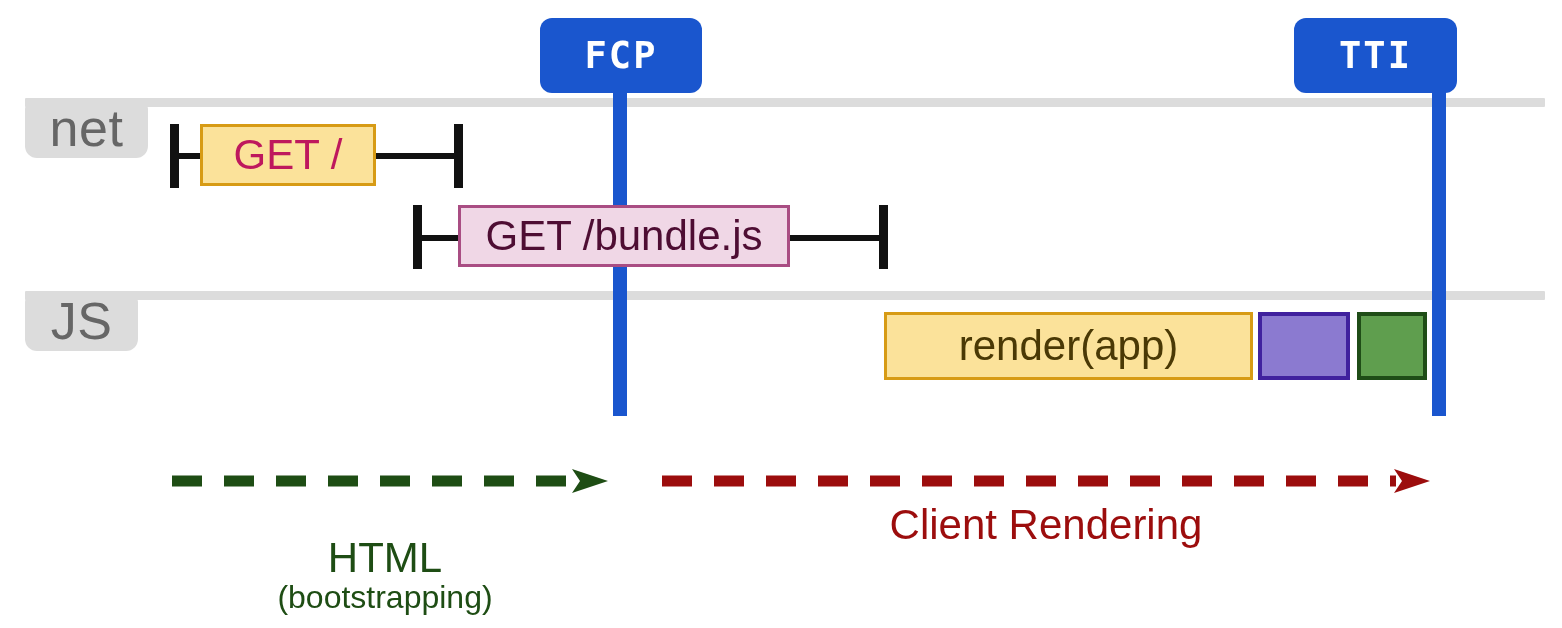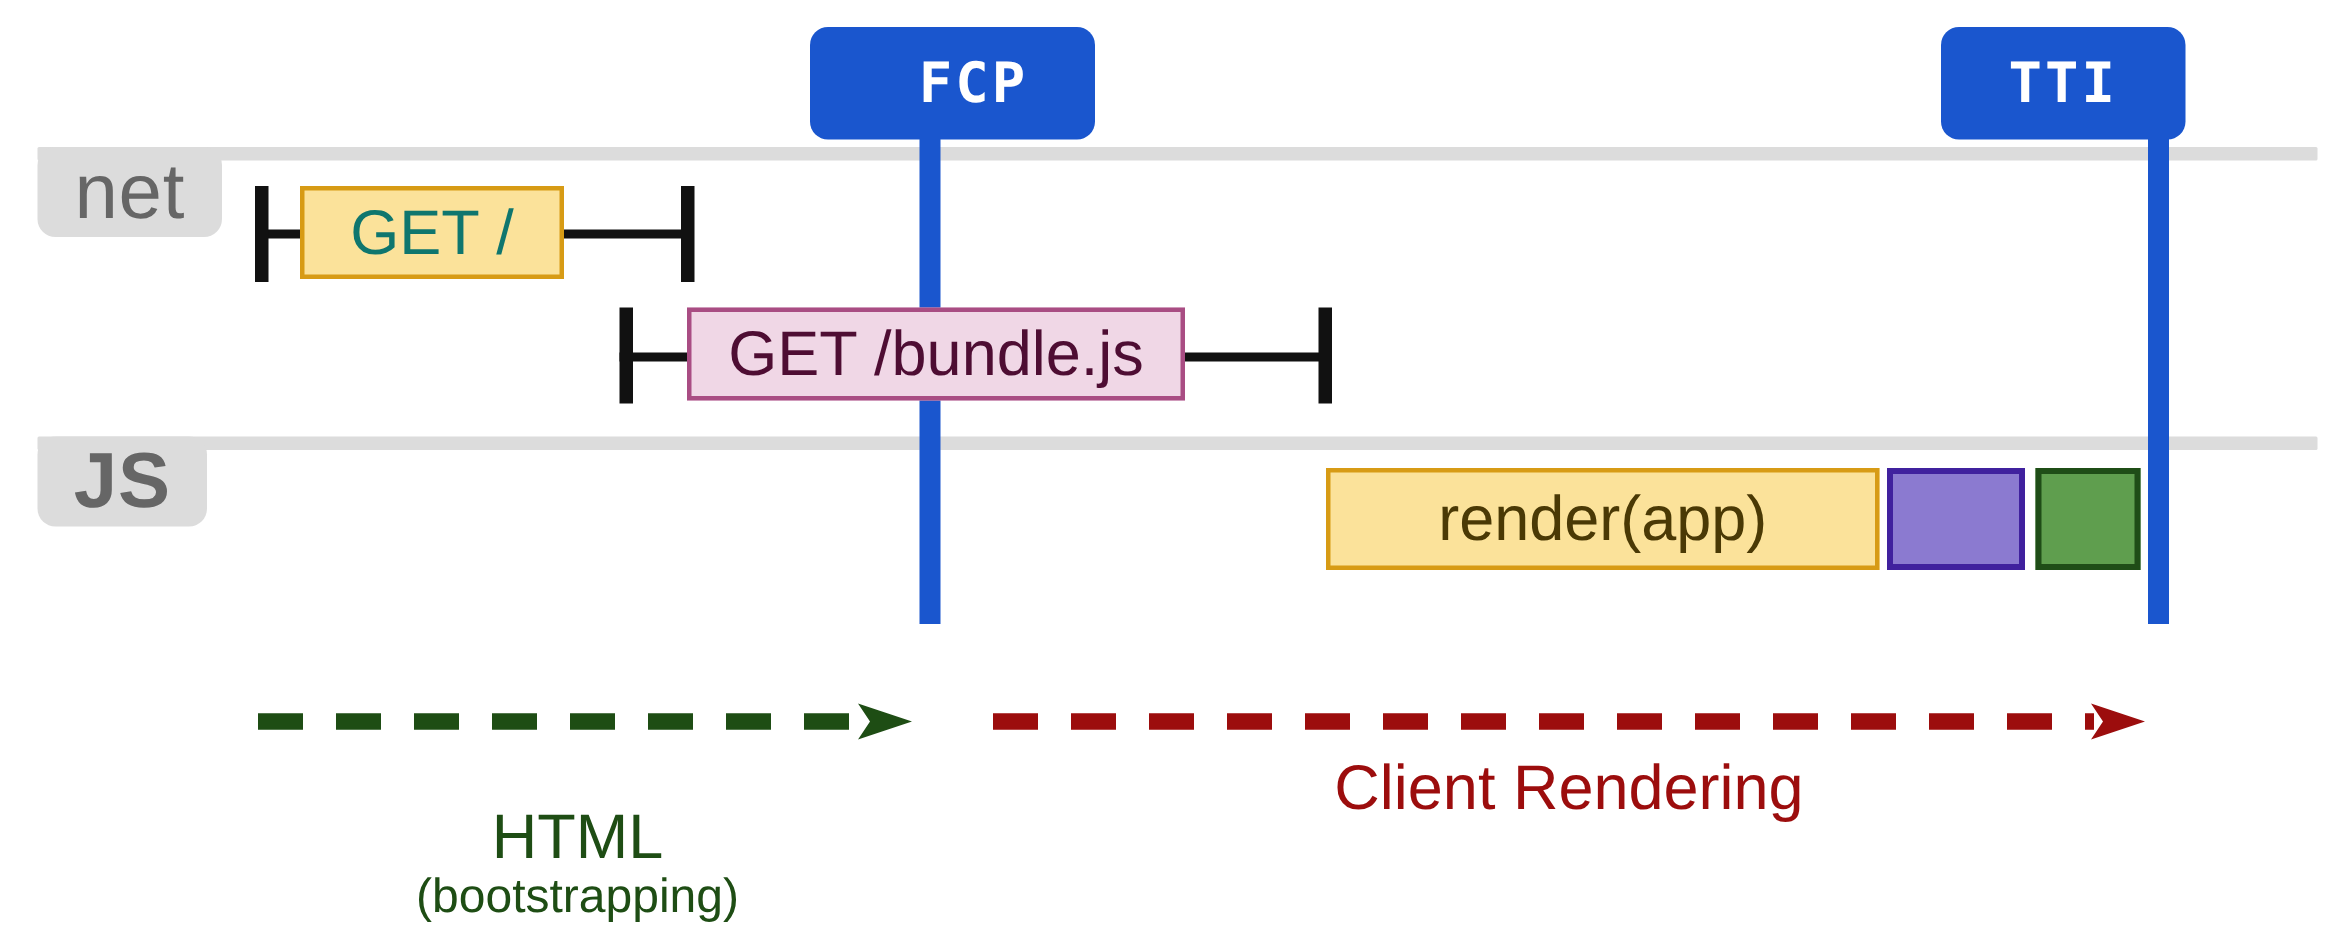--- a/index.html
+++ b/index.html
@@ -77,21 +77,21 @@
     box-sizing: border-box;
     display: flex;
     align-items: center;
     justify-content: center;
     font-size: 42px;
     white-space: nowrap;
   }
   .bar-net-html {
     background: #fbe29a;
     border: 3px solid #d79b15;
-    color: #0f766e;
+    color: #be185d;
   }
   .bar-net-bundle {
     background: #f0d7e6;
     border: 3px solid #a94d83;
     color: #4e0d33;
   }
   .bar-js-render {
     background: #fbe29a;
     border: 3px solid #d79b15;
     color: #4a3905;
@@ -130,26 +130,26 @@
 <body>
 
 <div id="stage">
 
   <div class="lane-rail" style="left:25px; top:98px; width:1520px;"></div>
   <div class="lane-rail" style="left:25px; top:291px; width:1520px;"></div>
 
   <div class="lane-badge" style="left:25px; top:98px; width:123px; height:60px;">
     <span>net</span>
   </div>
-  <div class="lane-badge" style="left:25px; top:291px; width:113px; height:60px;font-weight:bold;">
+  <div class="lane-badge" style="left:25px; top:291px; width:113px; height:60px;">
     <span>JS</span>
   </div>
 
   <div class="marker-line" style="left:613px; top:88px; height:328px;"></div>
-  <div class="marker-badge" style="left:540px; top:18px; width:162px; height:75px;padding-left:28px;">
+  <div class="marker-badge" style="left:540px; top:18px; width:162px; height:75px;">
     <span>FCP</span>
   </div>
 
   <div class="marker-line" style="left:1432px; top:88px; height:328px;"></div>
   <div class="marker-badge" style="left:1294px; top:18px; width:163px; height:75px;">
     <span>TTI</span>
   </div>
 
   <div class="whisker-line" style="left:170px; top:153px; width:292px;"></div>
   <div class="whisker-cap" style="left:170px; top:124px; height:64px;"></div>

